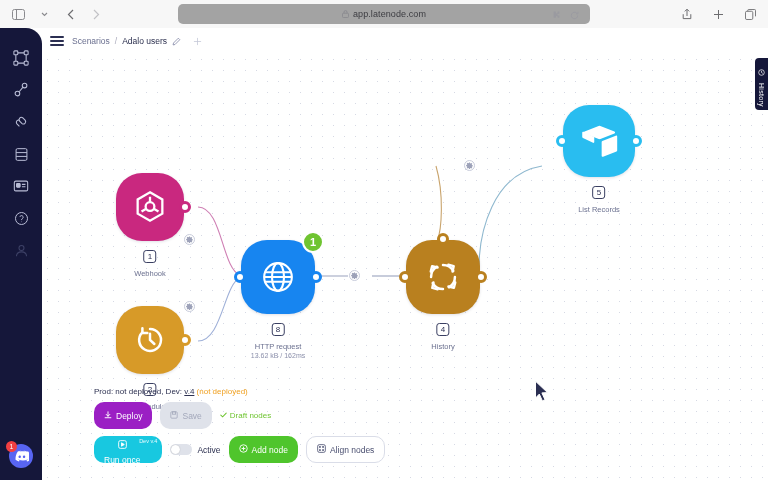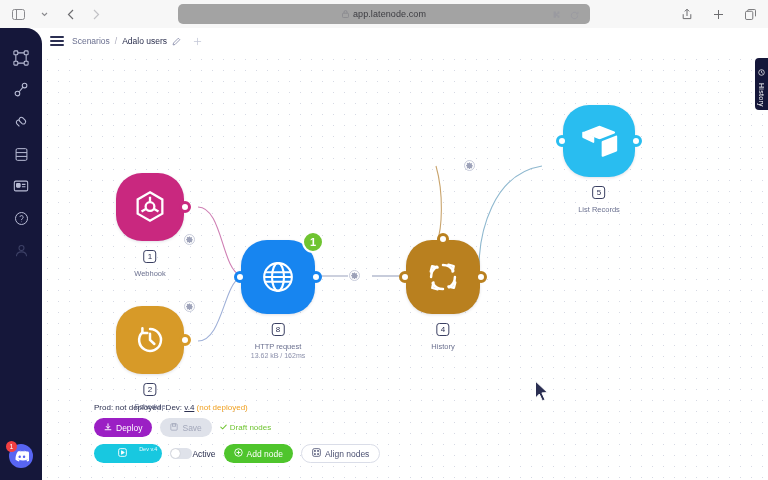--- a/index.html
+++ b/index.html
@@ -178,36 +178,36 @@
   
   .bottom-panel {
     position: absolute; left: 52px; bottom: 10px;
     z-index: 7;
   }
   .deploy-status { font-size: 8px; color: #2c3050; margin-bottom: 6px; }
   .deploy-status .ver { text-decoration: underline; }
   .deploy-status .warn { color: #f0a020; }
   .btn-row { display: flex; align-items: center; gap: 8px; margin-bottom: 7px; }
   .btn {
-    height: 19px; border-radius: 10px;
+    height: 27px; border-radius: 10px;
     display: flex; align-items: center; gap: 4px;
     padding: 4px 10px; font-size: 8.5px; color: #fff;
     border: none; cursor: pointer; white-space: nowrap;
   }
   .btn-deploy { background: #9b1fc4; }
   .btn-save   { background: #dfe2ea; color: #a3a8bb; }
   .btn-run    { background: #18c8e0; position: relative; padding-right: 22px; flex-direction: column; }
   .btn-run .sup {
     position: absolute; right: 5px; top: 2px;
     font-size: 5.5px; color: #eafcff;
   }
   .btn-add    { background: #4fc52c; }
   .btn-align  { background: #ffffff; color: #4a4f70; border: 1px solid #dadde8; }
   .draft-saved { font-size: 8px; color: #6fc431; display:flex; align-items:center; gap:3px; }
-  .toggle-wrap { display:flex; align-items:center; }
+  .toggle-wrap { display:flex; align-items:center; gap:5px; }
   .toggle {
     width: 22px; height: 11px; border-radius: 6px;
     background: #dfe2ea; position: relative;
   }
   .toggle .knob {
     position:absolute; left:1px; top:1px;
     width:9px; height:9px; border-radius:50%; background:#fff;
     box-shadow: 0 0 1px rgba(0,0,0,.3);
   }
   .toggle-label { font-size: 8.5px; color: #2c3050; }

